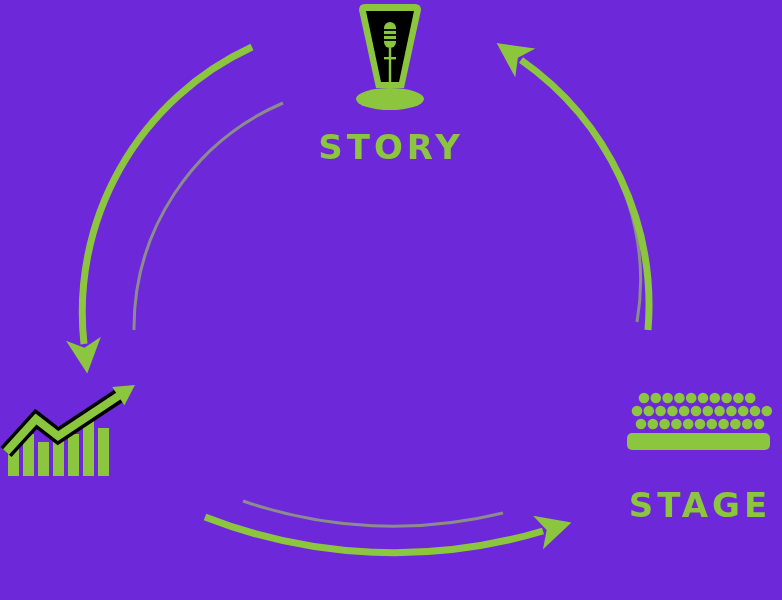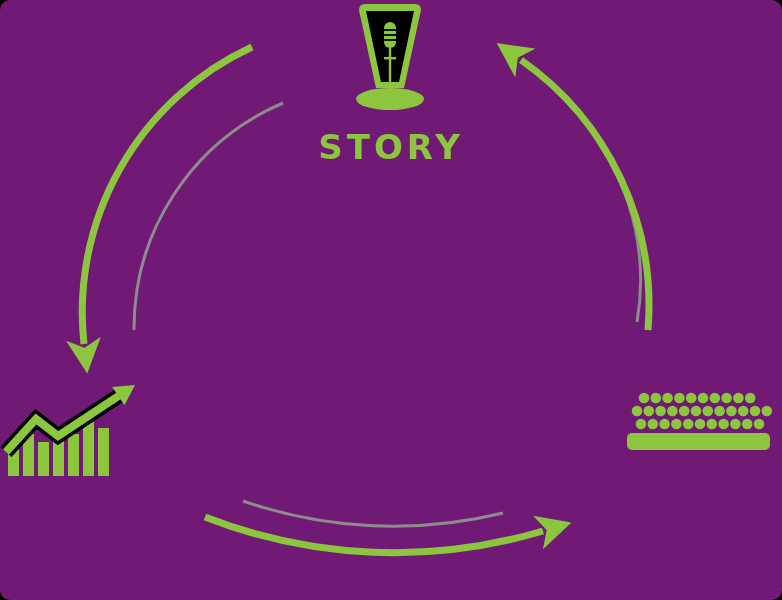--- a/index.html
+++ b/index.html
@@ -4,24 +4,23 @@
 <style>
   html, body {
     margin: 0;
     padding: 0;
     background: #000000;
   }
   .canvas {
     position: relative;
     width: 782px;
     height: 600px;
-    background: #701a75;
+    background: #6d28d9;
     overflow: hidden;
     font-family: "DejaVu Sans", "Liberation Sans", sans-serif;
-    border-radius: 10px;
   }
   .diagram-svg {
     position: absolute;
     left: 0;
     top: 0;
   }
   .node-label {
     position: absolute;
     color: #8CC63F;
     font-size: 34px;
@@ -86,14 +85,15 @@
       <line x1="644" y1="398" x2="760" y2="398" stroke="#8CC63F" stroke-width="10.6" stroke-linecap="round" stroke-dasharray="0 11.8"></line>
       <line x1="637" y1="411" x2="767" y2="411" stroke="#8CC63F" stroke-width="10.6" stroke-linecap="round" stroke-dasharray="0 11.8"></line>
       <line x1="641" y1="424" x2="763" y2="424" stroke="#8CC63F" stroke-width="10.6" stroke-linecap="round" stroke-dasharray="0 11.8"></line>
       <rect x="627" y="433" width="143" height="17" rx="5" fill="#8CC63F"></rect>
     </g>
   </svg>
 
   <div class="node-label label-story">STORY</div>
 
 
+  <div class="node-label label-stage">STAGE</div>
 
 </div>
 
 </body></html>

